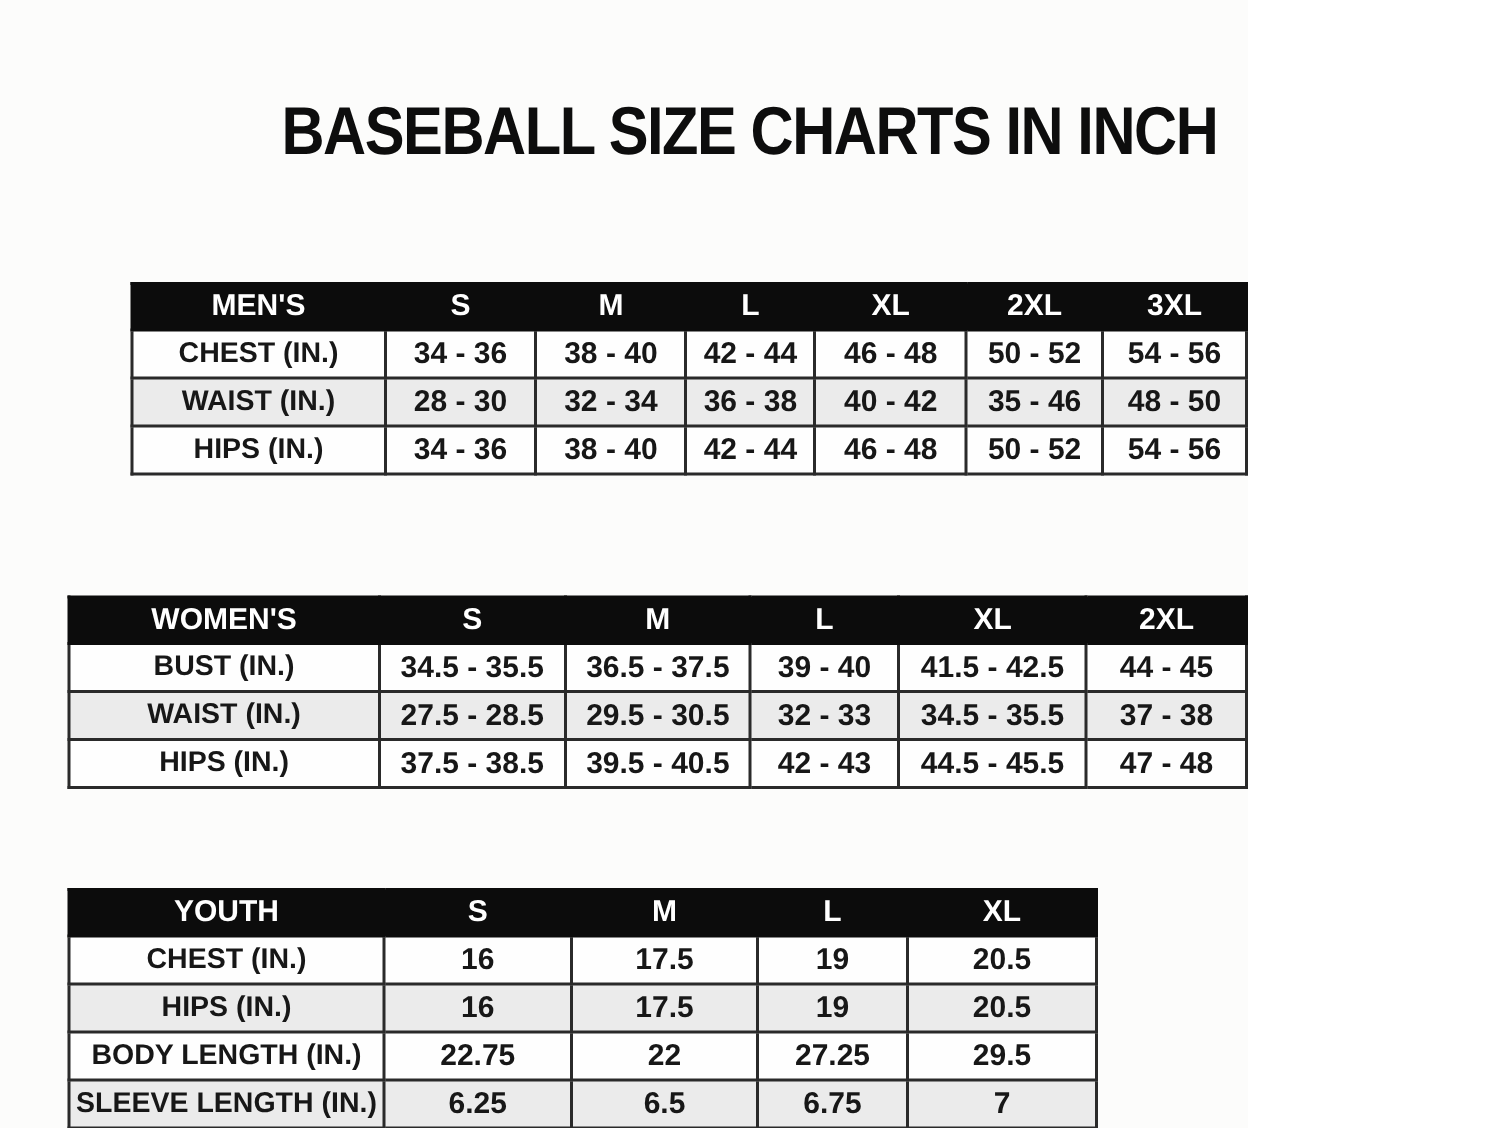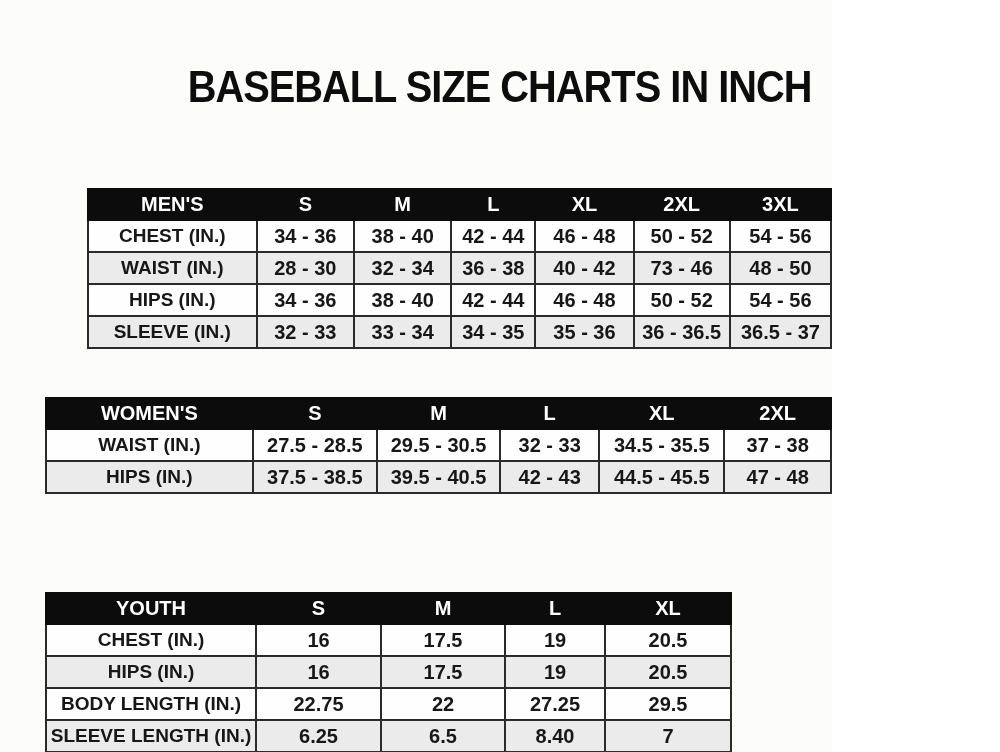--- a/index.html
+++ b/index.html
@@ -111,40 +111,31 @@
           <td>46 - 48</td>
           <td>50 - 52</td>
           <td>54 - 56</td>
         </tr>
         <tr>
           <td>WAIST (IN.)</td>
           <td>28 - 30</td>
           <td>32 - 34</td>
           <td>36 - 38</td>
           <td>40 - 42</td>
-          <td>73 - 46</td>
+          <td>35 - 46</td>
           <td>48 - 50</td>
         </tr>
         <tr>
           <td>HIPS (IN.)</td>
           <td>34 - 36</td>
           <td>38 - 40</td>
           <td>42 - 44</td>
           <td>46 - 48</td>
           <td>50 - 52</td>
           <td>54 - 56</td>
-        </tr>
-        <tr>
-          <td>SLEEVE (IN.)</td>
-          <td>32 - 33</td>
-          <td>33 - 34</td>
-          <td>34 - 35</td>
-          <td>35 - 36</td>
-          <td>36 - 36.5</td>
-          <td>36.5 - 37</td>
         </tr>
       </tbody>
     </table>
 
   <table class="size-table" id="womens-table">
       <colgroup>
         <col style="width: 210px;">
         <col style="width: 125px;">
         <col style="width: 124px;">
         <col style="width: 100px;">
@@ -156,20 +147,28 @@
           <th>WOMEN'S</th>
           <th>S</th>
           <th>M</th>
           <th>L</th>
           <th>XL</th>
           <th>2XL</th>
         </tr>
       </thead>
       <tbody>
         <tr>
+          <td>BUST (IN.)</td>
+          <td>34.5 - 35.5</td>
+          <td>36.5 - 37.5</td>
+          <td>39 - 40</td>
+          <td>41.5 - 42.5</td>
+          <td>44 - 45</td>
+        </tr>
+        <tr>
           <td>WAIST (IN.)</td>
           <td>27.5 - 28.5</td>
           <td>29.5 - 30.5</td>
           <td>32 - 33</td>
           <td>34.5 - 35.5</td>
           <td>37 - 38</td>
         </tr>
         <tr>
           <td>HIPS (IN.)</td>
           <td>37.5 - 38.5</td>
@@ -217,19 +216,19 @@
           <td>BODY LENGTH (IN.)</td>
           <td>22.75</td>
           <td>22</td>
           <td>27.25</td>
           <td>29.5</td>
         </tr>
         <tr>
           <td>SLEEVE LENGTH (IN.)</td>
           <td>6.25</td>
           <td>6.5</td>
-          <td>8.40</td>
+          <td>6.75</td>
           <td>7</td>
         </tr>
       </tbody>
     </table>
 
 </div>
 
 </body></html>

